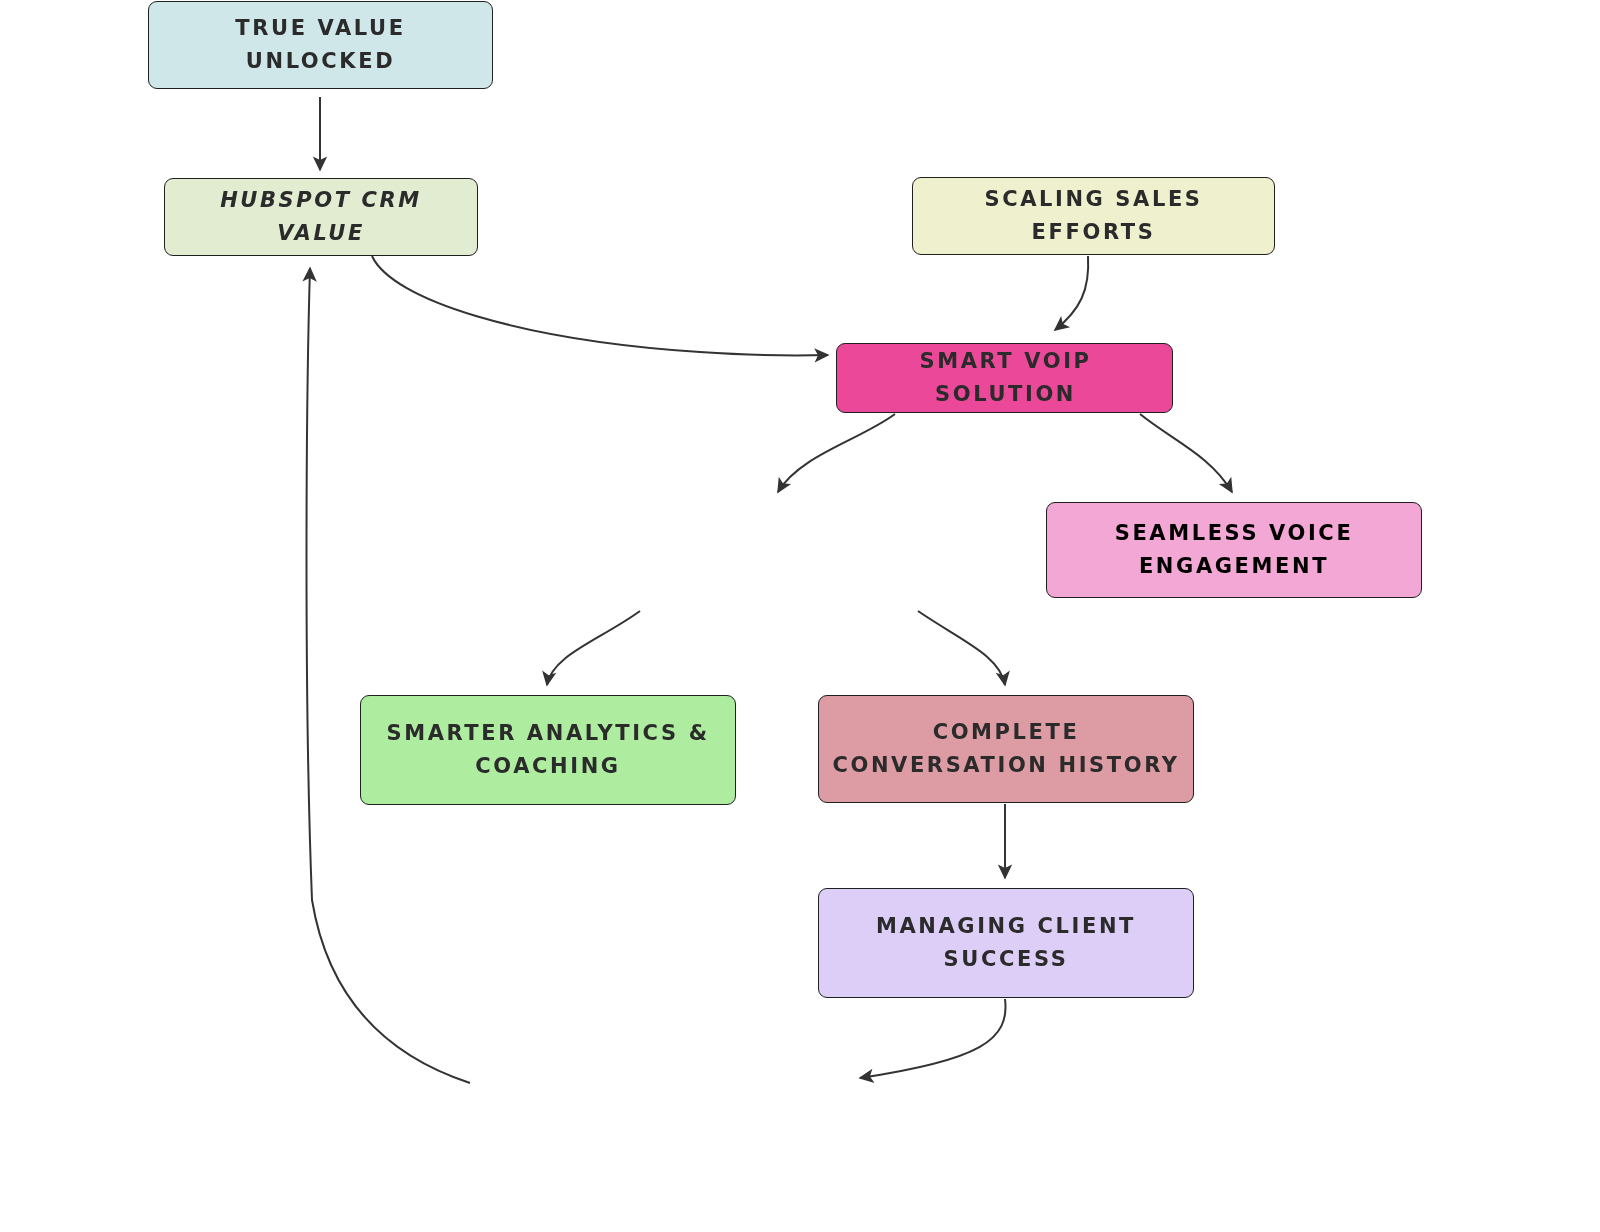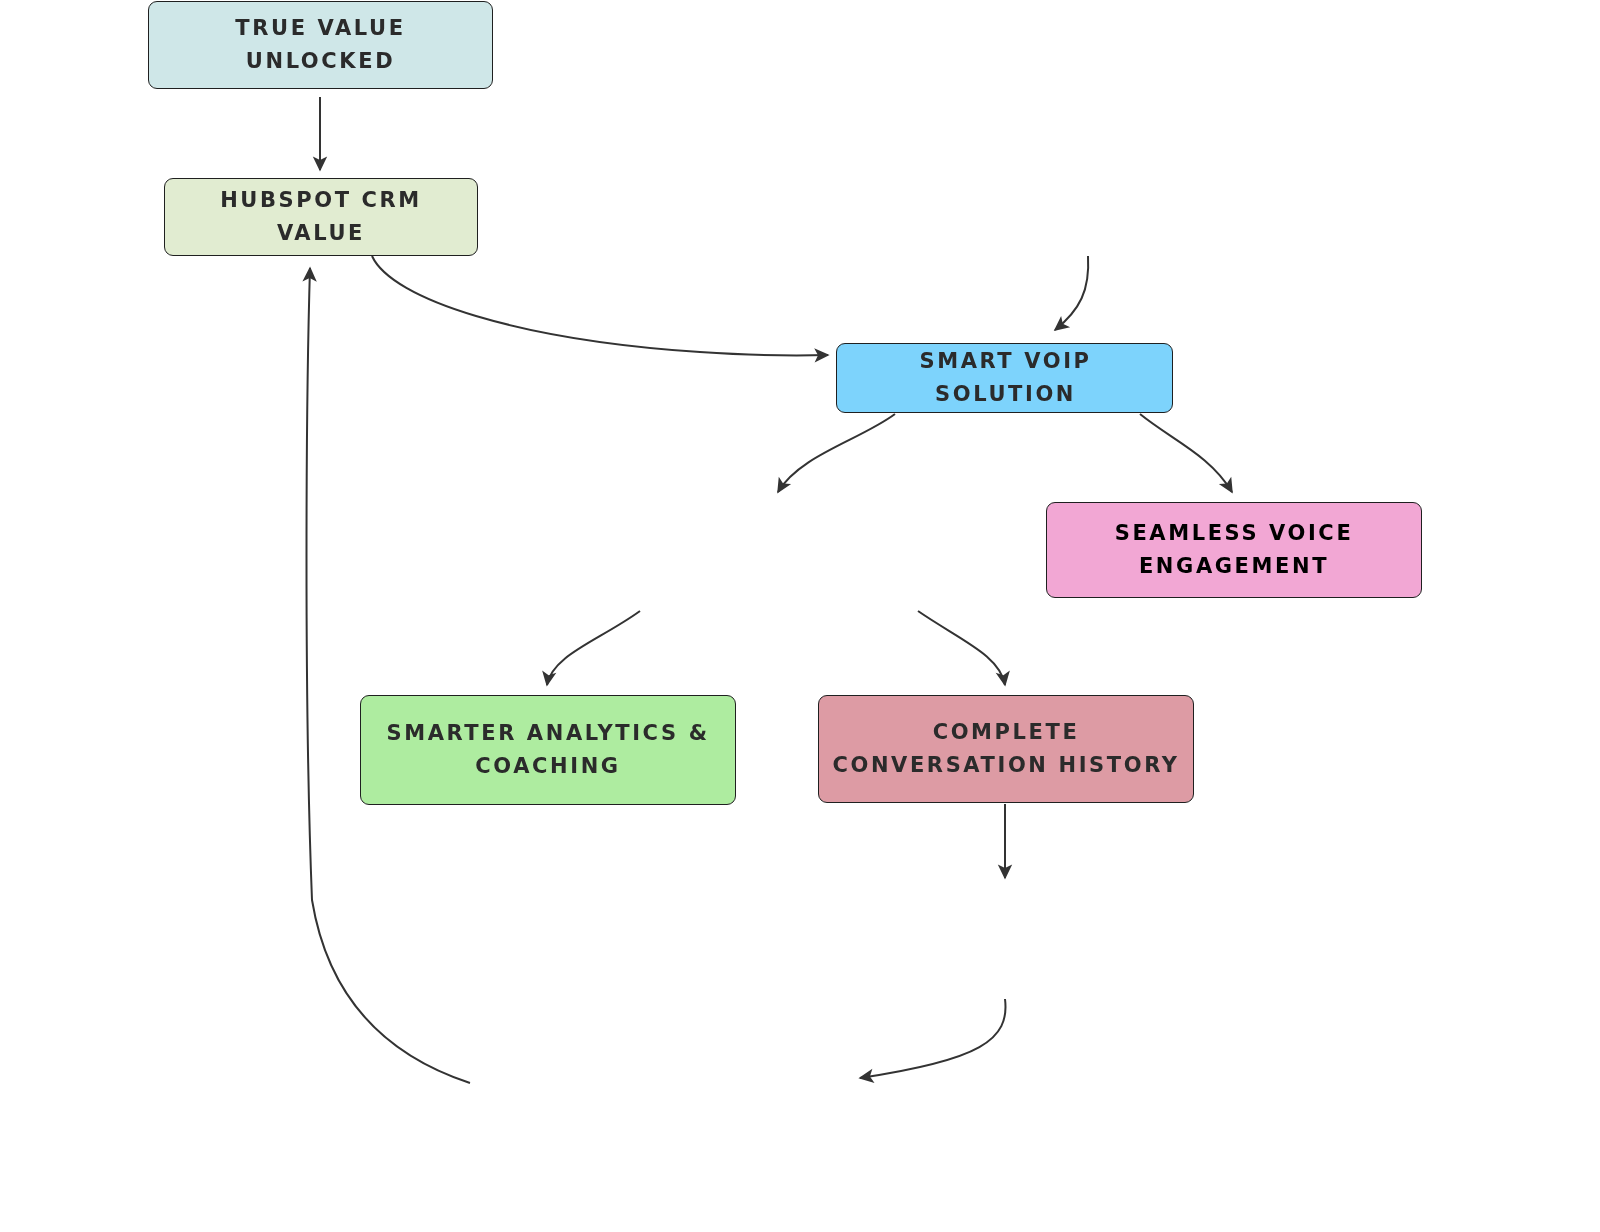--- a/index.html
+++ b/index.html
@@ -68,40 +68,47 @@
         <path d="M 1005,804 L 1005,878" stroke="#333333" stroke-width="2" fill="none" marker-end="url(#arrowhead)"></path>
         <path d="M 1005,999 C 1010,1040 980,1060 860,1078" stroke="#333333" stroke-width="2" fill="none" marker-end="url(#arrowhead)"></path>
         <path d="M 470,1083 C 400,1060 330,1010 312,900 C 304,700 306,400 310,268" stroke="#333333" stroke-width="2" fill="none" marker-end="url(#arrowhead)"></path>
       </g>
   </svg>
 
   <div class="node" style="left: 148px; top: 1px; width: 345px; height: 88px; background: rgb(207, 231, 232); border-color: rgb(31, 32, 32); color: rgb(43, 43, 43);">
     <span class="node-label">True Value Unlocked</span>
   </div>
 
-  <div class="node" style="left: 164px; top: 178px; width: 314px; height: 78px; background: rgb(225, 236, 209); border-color: rgb(31, 32, 32); color: rgb(43, 43, 43);">
+  <div class="node" style="left: 164px; top: 178px; width: 314px; height: 78px; background: rgb(225, 236, 209); border-color: rgb(31, 32, 32); color: rgb(43, 43, 43); font-style: italic;">
     <span class="node-label">HubSpot CRM Value</span>
   </div>
 
+  <div class="node" style="left: 912px; top: 177px; width: 363px; height: 78px; background: rgb(239, 240, 205); border-color: rgb(31, 32, 32); color: rgb(43, 43, 43);">
+    <span class="node-label">Scaling Sales Efforts</span>
+  </div>
 
-  <div class="node" style="left: 836px; top: 343px; width: 337px; height: 70px; background: #7dd3fc; border-color: rgb(31, 32, 32); color: rgb(43, 43, 43); padding-left: 12px;">
+  <div class="node" style="left: 836px; top: 343px; width: 337px; height: 70px; background: #ec4899; border-color: rgb(31, 32, 32); color: rgb(43, 43, 43); padding-left: 12px;">
     <span class="node-label">Smart VoIP Solution</span>
   </div>
 
 
   <div class="node" style="left: 1046px; top: 502px; width: 376px; height: 96px; background: rgb(242, 167, 212); border-color: rgb(31, 32, 32); color: #000000;">
     <span class="node-label">Seamless Voice
 Engagement</span>
   </div>
 
   <div class="node" style="left: 360px; top: 695px; width: 376px; height: 110px; background: rgb(174, 236, 160); border-color: rgb(31, 32, 32); color: rgb(43, 43, 43);">
     <span class="node-label">Smarter Analytics &amp;
 Coaching</span>
   </div>
 
   <div class="node" style="left: 818px; top: 695px; width: 376px; height: 108px; background: rgb(221, 155, 164); border-color: rgb(31, 32, 32); color: rgb(43, 43, 43);">
     <span class="node-label">Complete
 Conversation History</span>
   </div>
 
+  <div class="node" style="left: 818px; top: 888px; width: 376px; height: 110px; background: rgb(221, 206, 247); border-color: rgb(31, 32, 32); color: rgb(43, 43, 43);">
+    <span class="node-label">Managing Client
+Success</span>
+  </div>
 
 
 </div>
 
 </body></html>

